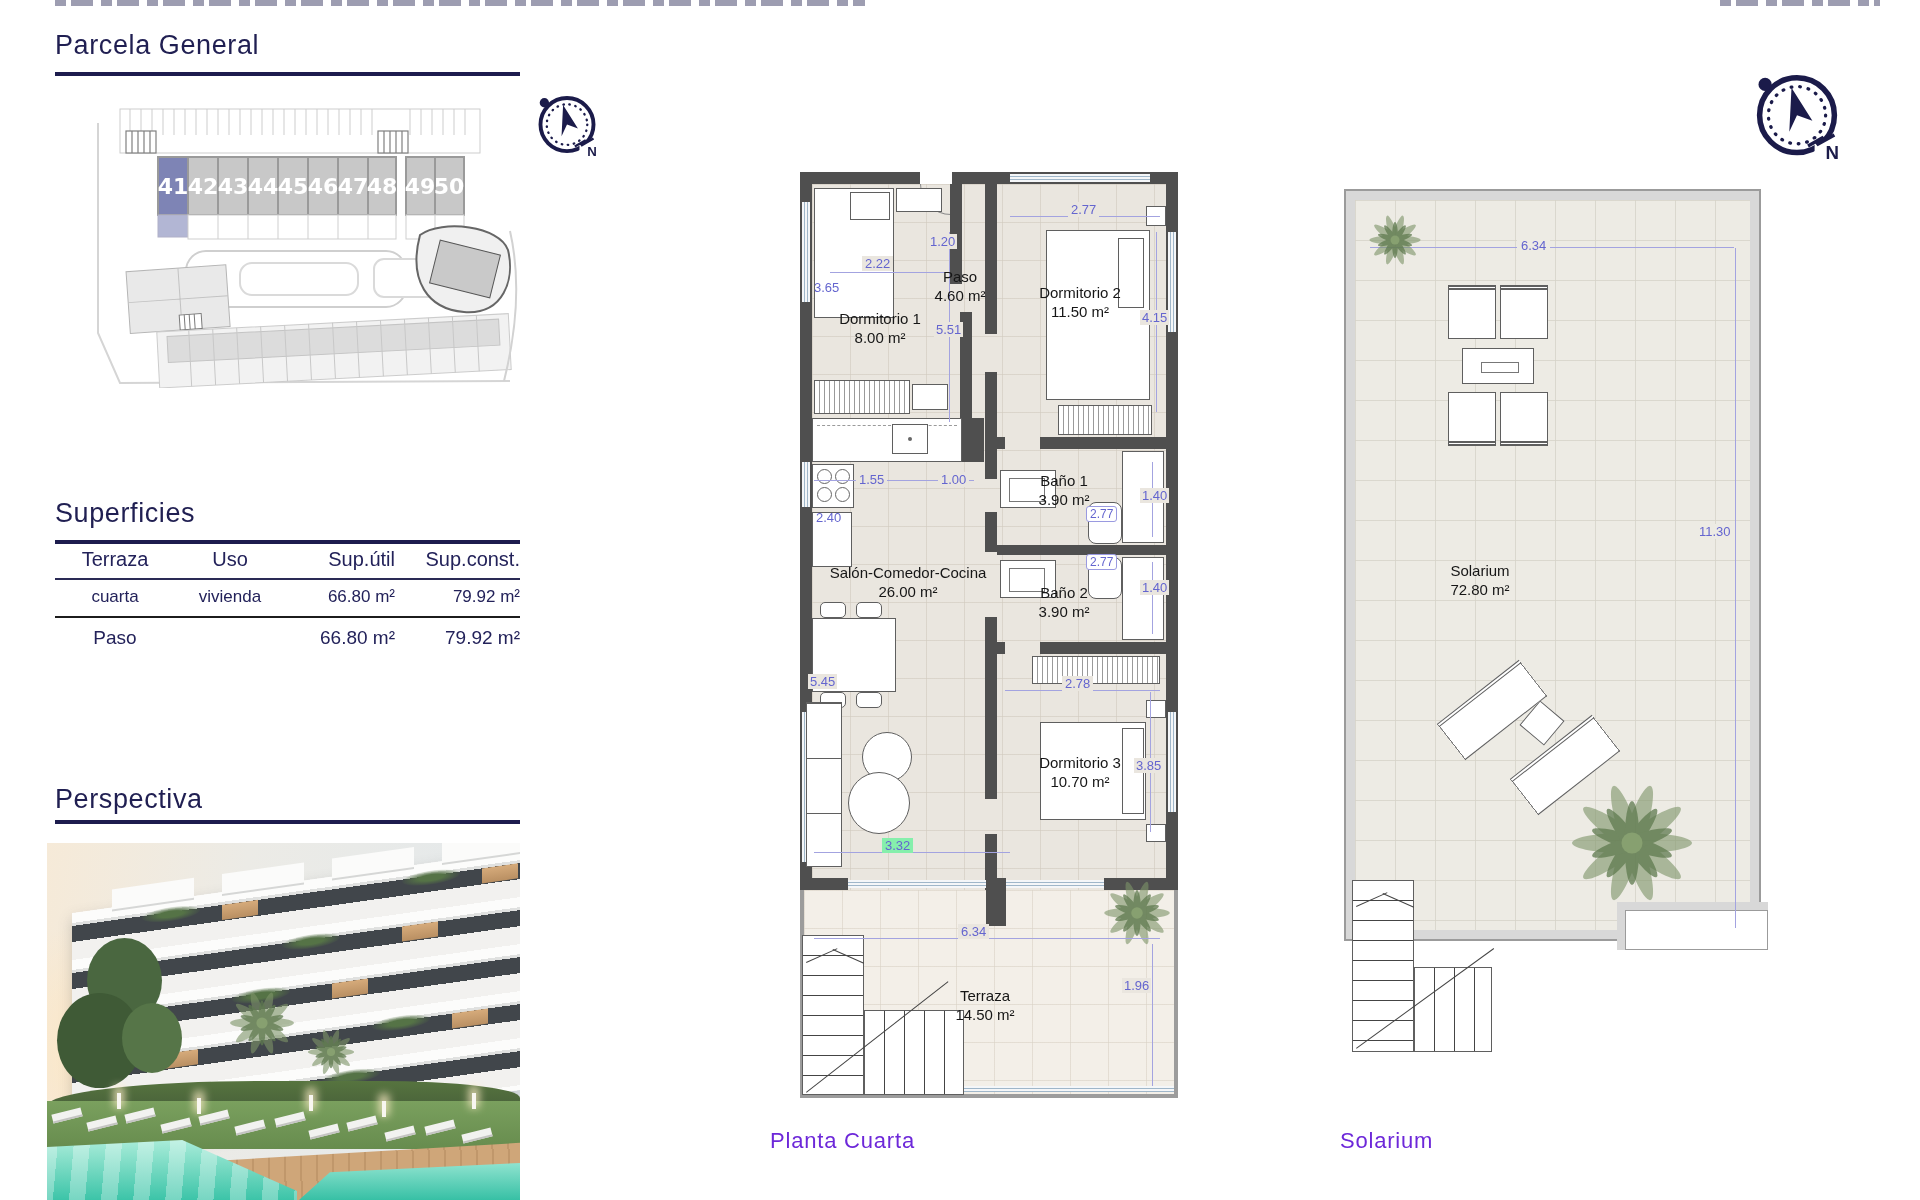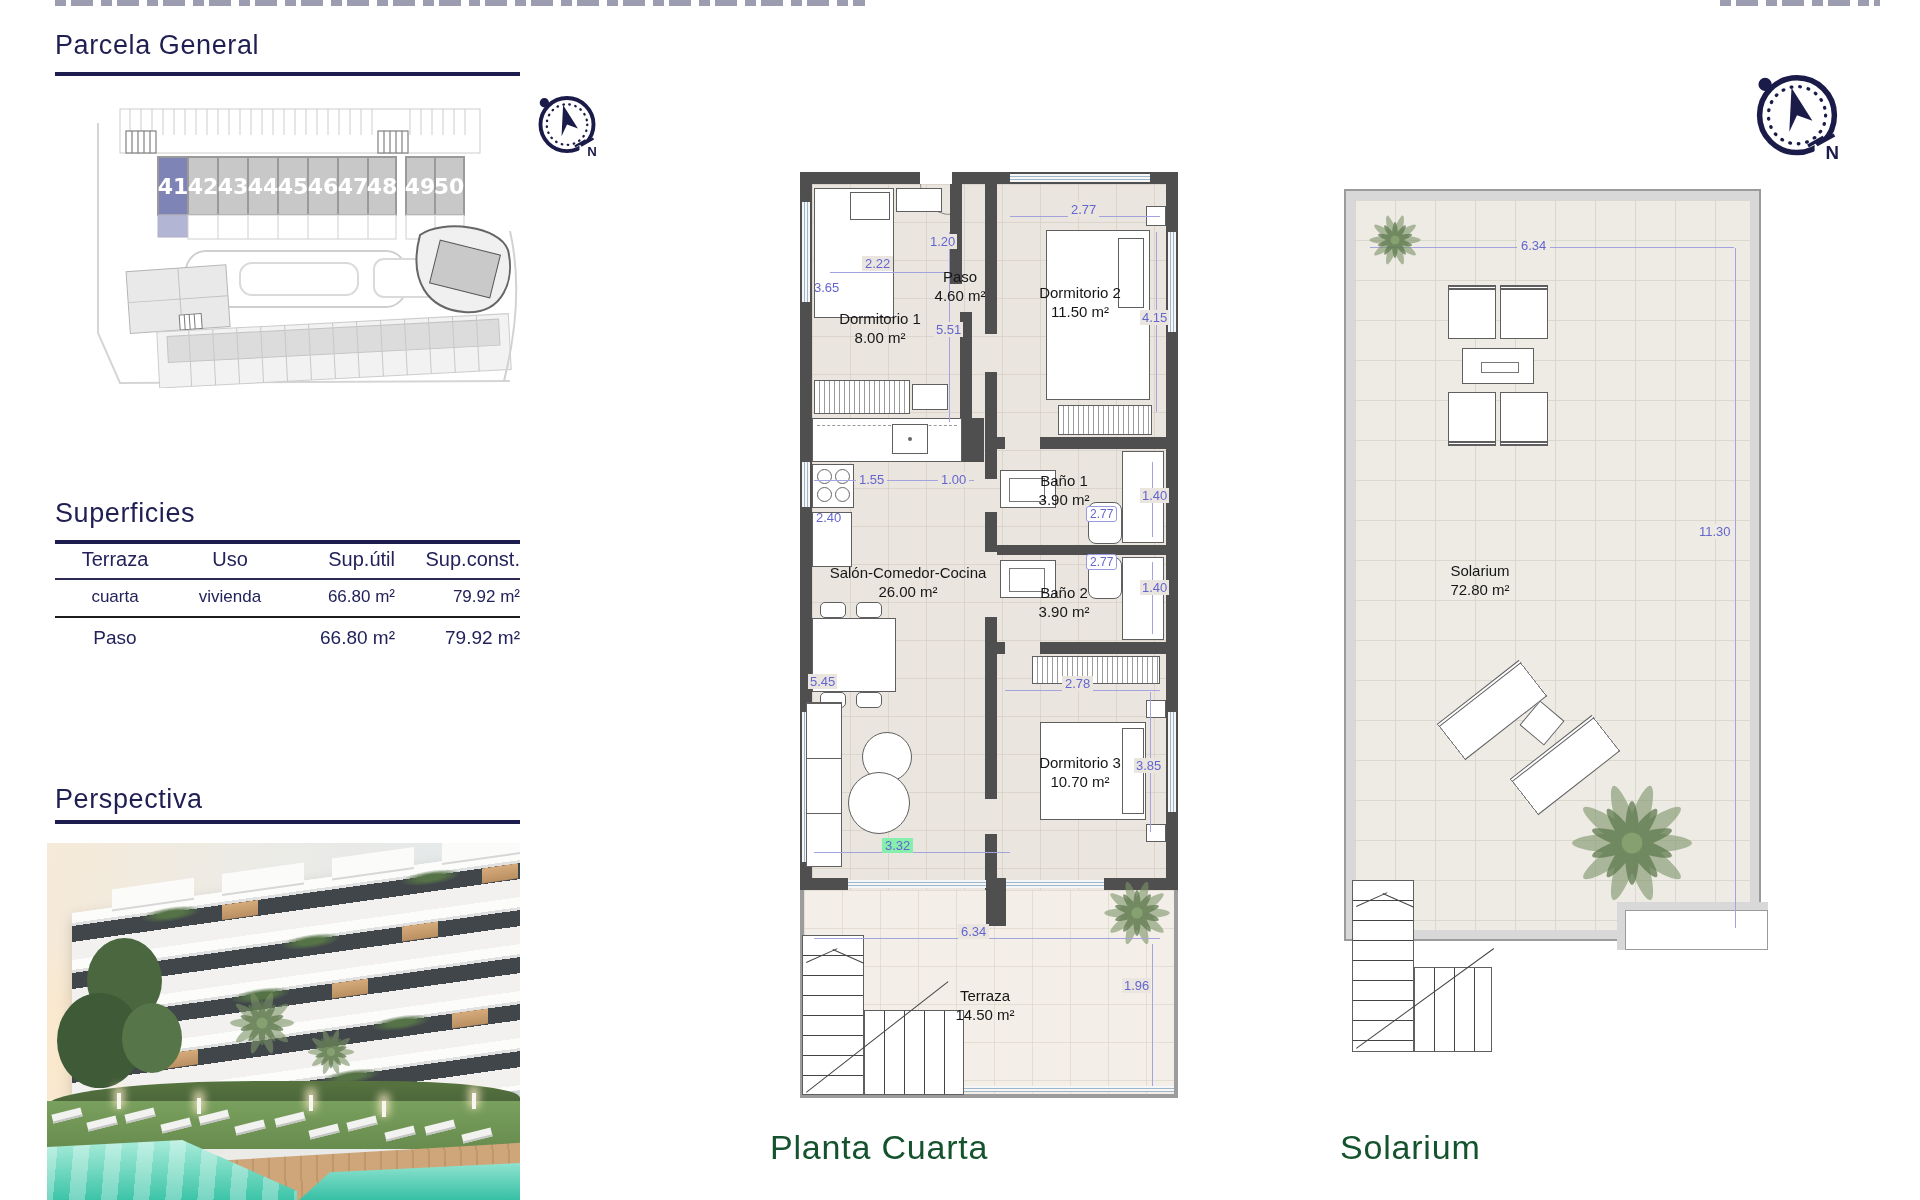--- a/index.html
+++ b/index.html
@@ -1,21 +1,21 @@
 <!DOCTYPE html>
 <html><head>
 <meta charset="utf-8">
 <style>
   html,body{margin:0;padding:0;background:#fff}
   #page{position:relative;width:1920px;height:1200px;background:#fff;overflow:hidden;
         font-family:"Liberation Sans",sans-serif}
   .abs{position:absolute}
   .sec-title{position:absolute;color:#201f52;font-size:27px;letter-spacing:.6px}
   .rule{position:absolute;height:4px;background:#1d1c4e}
-  .cap{position:absolute;color:#14532d;font-size:34px;letter-spacing:.8px}
+  .cap{position:absolute;color:#6d28d9;font-size:22px;letter-spacing:.8px}
   .topstrip{position:absolute;top:0;height:6px;opacity:.5;
     background:repeating-linear-gradient(90deg,#3b3b63 0 11px,transparent 11px 16px,#3b3b63 16px 38px,transparent 38px 46px)}
   
   .wall{position:absolute;background:#4f4f4f}
   .twall{position:absolute;background:#9c9c9c}
   .glass{position:absolute;background:repeating-linear-gradient(180deg,#f4f6f8 0 2px,#9fb6c9 2px 3px,#f4f6f8 3px 5px,#9fb6c9 5px 6px,#f4f6f8 6px 8px)}
   .glassv{position:absolute;background:repeating-linear-gradient(90deg,#f4f6f8 0 2px,#9fb6c9 2px 3px,#f4f6f8 3px 5px,#9fb6c9 5px 6px,#f4f6f8 6px 8px)}
   .furn{position:absolute;background:#fff;border:1px solid #5f5f5f;box-sizing:border-box}
   .hatch{position:absolute;border:1px solid #5f5f5f;box-sizing:border-box;
          background:repeating-linear-gradient(90deg,#fff 0 4px,#9a9a9a 4px 5px)}

